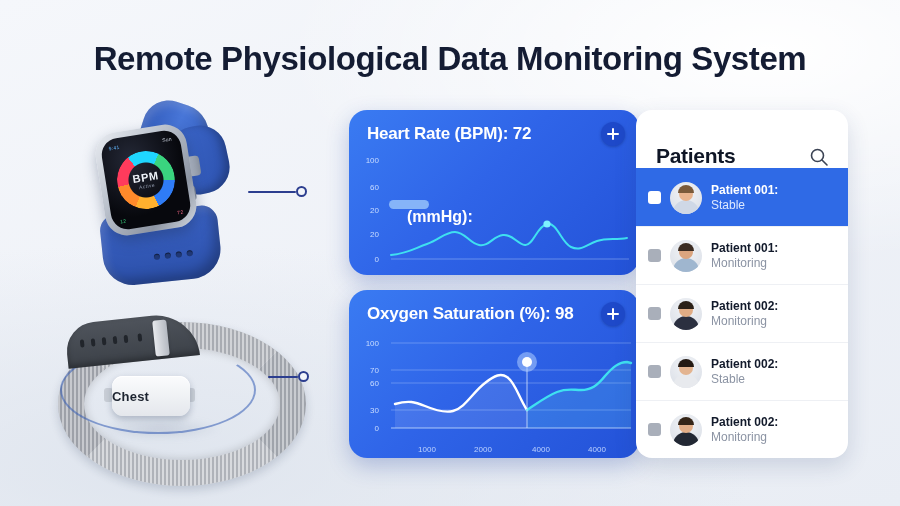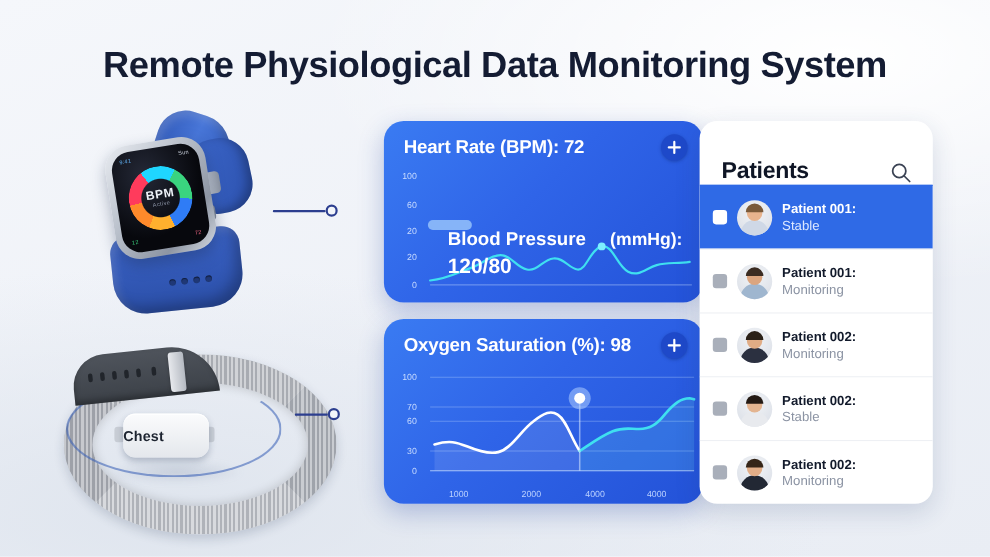--- a/index.html
+++ b/index.html
@@ -237,24 +237,22 @@
         <circle cx="198" cy="72" r="3.6" fill="#7ef0ff"></circle>
       </svg>
       <div class="ylab" style="left:4px;top:8px;width:26px">100</div>
       <div class="ylab" style="left:4px;top:35px;width:26px">60</div>
       <div class="ylab" style="left:4px;top:58px;width:26px">20</div>
       <div class="ylab" style="left:4px;top:82px;width:26px">20</div>
       <div class="ylab" style="left:4px;top:107px;width:26px">0</div>
       <div id="hr-pill"></div>
       <div class="bp-block">
         <div class="bp-row">
-          <span class="bp-t">Blood Pressure</span>
           <span class="bp-u">(mmHg):</span>
         </div>
-        <div class="bp-v">120/80</div>
       </div>
     </div>
   </div>
 
   <div class="card" id="card-oxygen">
     <div class="card-head">
       <div class="card-title">Oxygen Saturation (%): 98</div>
       <div class="plus-btn"></div>
     </div>
     <div class="plot" id="oxygen-plot">
@@ -279,21 +277,21 @@
         <line x1="178" y1="32" x2="178" y2="98" stroke="rgba(220,235,255,.55)" stroke-width="1.4"></line>
         <line x1="42" y1="98" x2="282" y2="98" stroke="rgba(210,230,255,.55)" stroke-width="1"></line>
         <circle cx="178" cy="32" r="10" fill="rgba(175,205,255,.55)"></circle>
         <circle cx="178" cy="32" r="5" fill="#ffffff"></circle>
       </svg>
       <div class="ylab" style="left:4px;top:13px;width:26px">100</div>
       <div class="ylab" style="left:4px;top:40px;width:26px">70</div>
       <div class="ylab" style="left:4px;top:53px;width:26px">60</div>
       <div class="ylab" style="left:4px;top:80px;width:26px">30</div>
       <div class="ylab" style="left:4px;top:98px;width:26px">0</div>
-      <div class="xlab" style="left:68px">1000</div>
+      <div class="xlab" style="left:78px">1000</div>
       <div class="xlab" style="left:134px">2000</div>
       <div class="xlab" style="left:192px">4000</div>
       <div class="xlab" style="left:248px">4000</div>
     </div>
   </div>
 
   <div id="patients-panel">
     <div id="patients-header">
       <div id="patients-title">Patients</div>
       <div style="width:22px;height:22px;">

